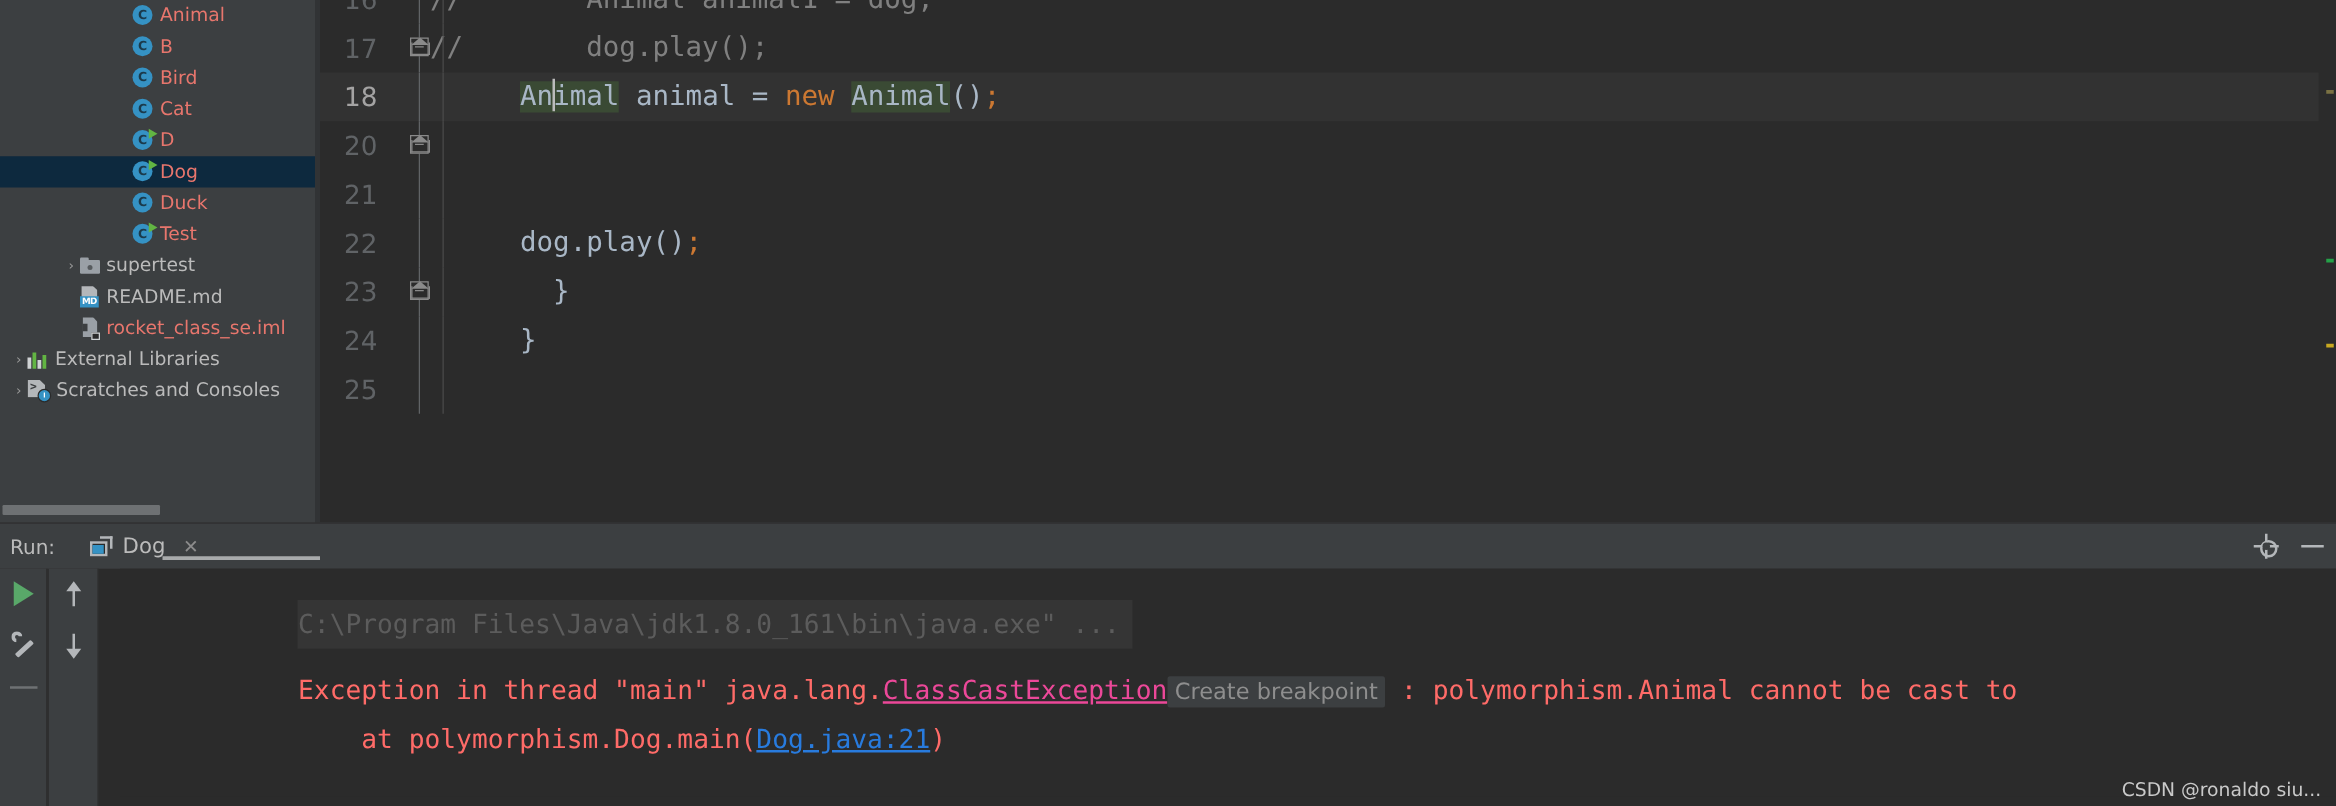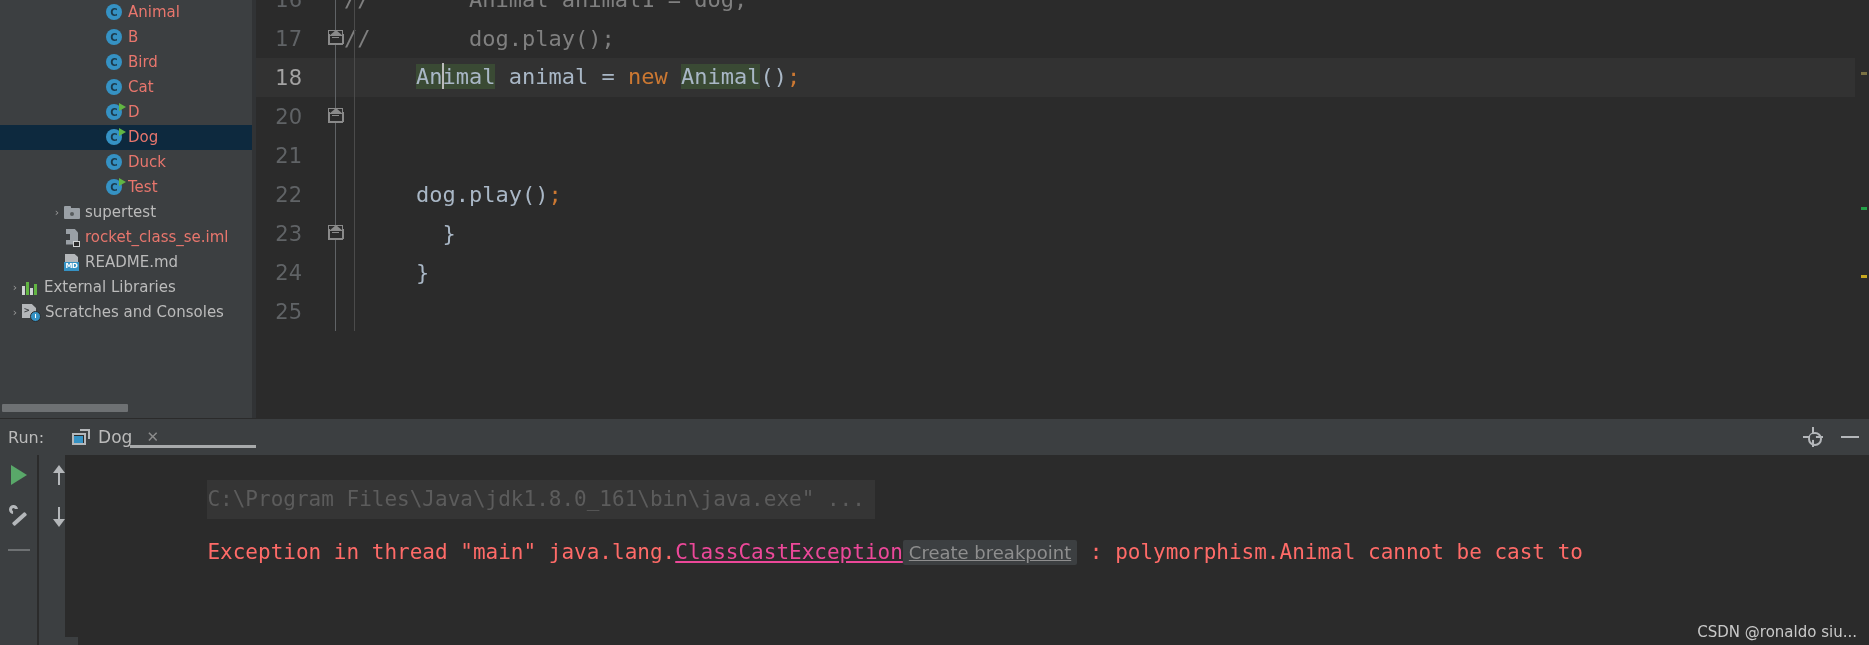--- a/index.html
+++ b/index.html
@@ -279,32 +279,32 @@
     position: absolute; left: 4px; top: 2px; width: 0; height: 0;
     border-left: 6px solid transparent; border-right: 6px solid transparent;
     border-bottom: 8px solid #b4b7ba;
   }
   .arrow-down .hd {
     position: absolute; left: 4px; bottom: 0px; width: 0; height: 0;
     border-left: 6px solid transparent; border-right: 6px solid transparent;
     border-top: 8px solid #b4b7ba;
   }
   .console {
-    position: absolute; left: 65px; top: 0; right: 0; height: 182px;
+    position: absolute; left: 96px; top: 0; right: 0; height: 182px;
     background: #2b2b2b; font-family: "DejaVu Sans Mono", monospace;
     font-size: 21px; overflow: hidden;
   }
   .c-line { white-space: pre; height: 39px; line-height: 39px; padding-left: 16px; }
   .c-cmd { color: #5c5c5c; background: #353535; display: inline-block; padding-right: 10px;
            position: relative; top: -14px; }
   .c-err { color: #ff6b68; }
   .c-link-gray { color: #ec4899; text-decoration: underline; }
   .c-bp {
     color: #8e8e8e; background: #3c3f41; padding: 2px 6px; font-size: 18px;
-    font-family: "DejaVu Sans", sans-serif; border-radius: 2px; text-decoration: underline;
+    font-family: "DejaVu Sans", sans-serif; border-radius: 2px;
   }
   .c-link-blue { color: #287bde; text-decoration: underline; }
   .watermark {
     position: absolute; right: 12px; bottom: 4px; color: #c9c9c9; font-size: 15px;
     font-family: "DejaVu Sans", sans-serif;
   }
 </style>
 </head>
 <body>
 
@@ -404,38 +404,38 @@
               <span class="body"></span>
               <span class="dot"></span>
             </span>
           </span>
           <span class="tree-label lbl-plain">supertest</span>
         </div>
         <div class="tree-row">
           <span class="indent" style="width: 50px;"></span>
           <span class="arrow empty">›</span>
           <span class="icon-wrap">
+            <span class="ic-md">
+              <span class="page"></span>
+              <span class="badge">MD</span>
+            </span>
+          </span>
+          <span class="tree-label lbl-plain">README.md</span>
+        </div>
+        <div class="tree-row">
+          <span class="indent" style="width: 50px;"></span>
+          <span class="arrow empty">›</span>
+          <span class="icon-wrap">
             <span class="ic-iml">
               <span class="page"></span>
               <span class="notch"></span>
               <span class="sq"></span>
             </span>
           </span>
           <span class="tree-label lbl-class">rocket_class_se.iml</span>
-        </div>
-        <div class="tree-row">
-          <span class="indent" style="width: 50px;"></span>
-          <span class="arrow empty">›</span>
-          <span class="icon-wrap">
-            <span class="ic-md">
-              <span class="page"></span>
-              <span class="badge">MD</span>
-            </span>
-          </span>
-          <span class="tree-label lbl-plain">README.md</span>
         </div>
         <div class="tree-row">
           <span class="indent" style="width: 8px;"></span>
           <span class="arrow">›</span>
           <span class="icon-wrap">
             <span class="ic-lib">
               <i style="height:9px"></i>
               <i class="g" style="height:13px"></i>
               <i style="height:7px"></i>
               <i class="g" style="height:11px"></i>
@@ -624,19 +624,22 @@
         </div>
       </div>
 
       <div class="console">
         <div class="c-line">
           <span class="c-cmd">C:\Program Files\Java\jdk1.8.0_161\bin\java.exe" ...</span>
         </div>
         <div class="c-line">
           <span class="c-err">Exception in thread "main" java.lang.</span><span class="c-link-gray">ClassCastException</span><span class="c-bp">Create breakpoint</span><span class="c-err"> : polymorphism.Animal cannot be cast to</span>
         </div>
+        <div class="c-line">
+          <span class="c-err">    at polymorphism.Dog.main(</span><span class="c-link-blue">Dog.java:21</span><span class="c-err">)</span>
+        </div>
       </div>
     </div>
 
     <div class="watermark">CSDN @ronaldo siu...</div>
   </div>
 
 </div>
 
 </body></html>

